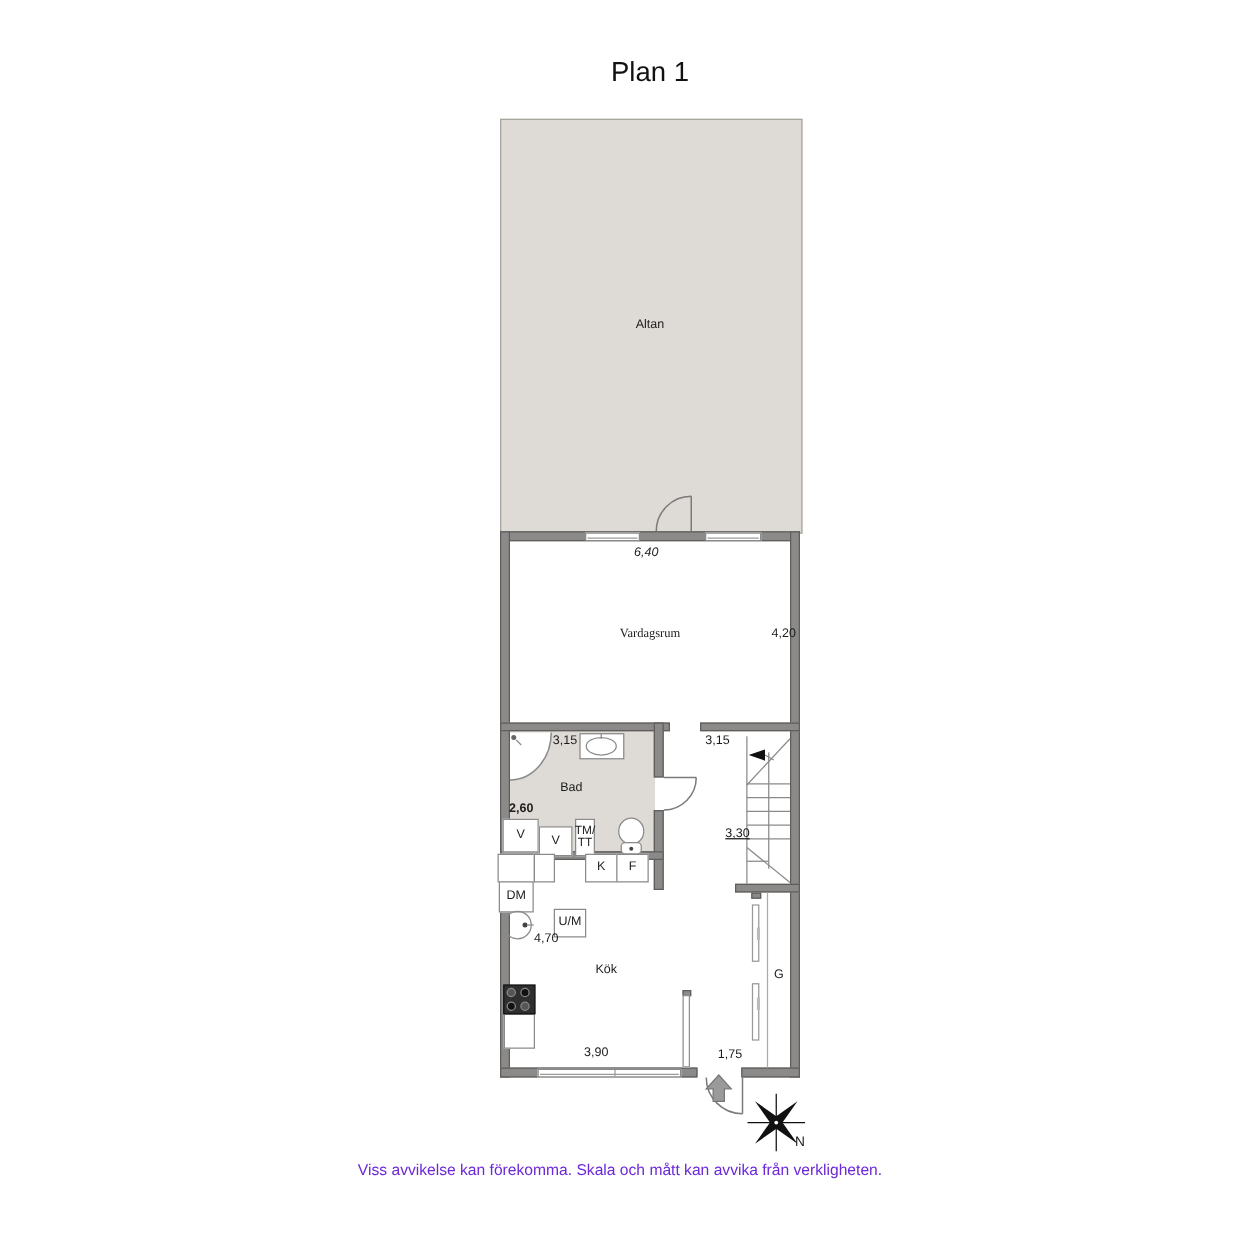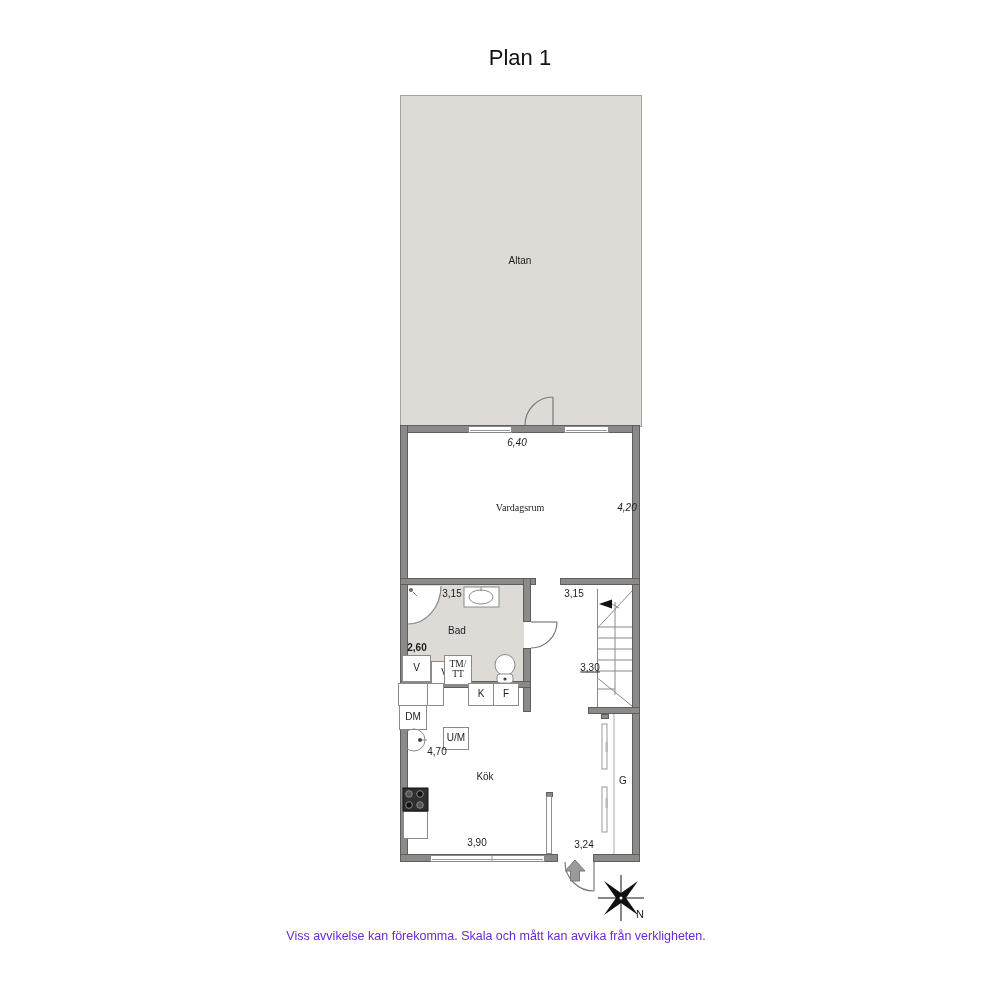--- a/index.html
+++ b/index.html
@@ -63,21 +63,21 @@
   <div class="win" style="left:430px;top:855px;width:115px;height:7px;"></div>
 
   <div class="stub" style="left:546px;top:796px;width:6px;height:58px;"></div>
 
   <div class="fixbox" style="left:402px;top:655px;width:29px;height:27px;">
       <span>V</span>
     </div>
   <div class="fixbox" style="left:431px;top:661px;width:27px;height:24px;">
       <span>V</span>
     </div>
-  <div class="fixbox" style="left:444px;top:655px;width:28px;height:30px;font-size:9.5px;font-family:Liberation Serif, serif;">
+  <div class="fixbox" style="left:460px;top:655px;width:16px;height:30px;font-size:9.5px;">
     <span><span>TM/</span><br><span>TT</span></span>
   </div>
 
   <div class="fixbox" style="left:398px;top:683px;width:30px;height:23px;"></div>
   <div class="fixbox" style="left:427px;top:683px;width:17px;height:23px;"></div>
   <div class="fixbox" style="left:443px;top:683px;width:26px;height:23px;margin-top:44px;">
       <span>U/M</span>
     </div>
   <div class="fixbox" style="left:468px;top:683px;width:26px;height:23px;">
       <span>K</span>
@@ -170,28 +170,28 @@
       <line x1="598" y1="898" x2="644" y2="898" stroke="#111"></line>
       <line x1="621" y1="875" x2="621" y2="921" stroke="#111"></line>
       <polygon points="638,881 626,898 638,915 621,903 604,915 616,898 604,881 621,893" fill="#111" stroke="none"></polygon>
       <circle cx="621" cy="898" r="1.5" fill="#fff"></circle>
     </g>
   </svg>
 
   <div class="lbl" style="left:520px;top:260px;">Altan</div>
   <div class="lbl" style="left:517px;top:442px;font-style:italic;">6,40</div>
   <div class="lbl" style="left:520px;top:507px;font-family:Liberation Serif, serif;">Vardagsrum</div>
-  <div class="lbl" style="left:627px;top:507px;font-style:italic;">4,20</div>
+  <div class="lbl" style="left:627px;top:507px;">4,20</div>
   <div class="lbl" style="left:452px;top:593px;">3,15</div>
   <div class="lbl" style="left:457px;top:630px;">Bad</div>
   <div class="lbl" style="left:417px;top:647px;font-weight:bold;">2,60</div>
   <div class="lbl" style="left:574px;top:593px;">3,15</div>
   <div class="lbl" style="left:590px;top:667px;text-decoration:underline;">3,30</div>
   <div class="lbl" style="left:437px;top:751px;">4,70</div>
   <div class="lbl" style="left:477px;top:776px;padding-left:16px;">Kök</div>
   <div class="lbl" style="left:623px;top:780px;">G</div>
   <div class="lbl" style="left:477px;top:842px;">3,90</div>
-  <div class="lbl" style="left:584px;top:844px;">3,24</div>
+  <div class="lbl" style="left:584px;top:844px;">1,75</div>
   <div class="lbl" style="left:640px;top:914px;font-size:11px;">N</div>
 
   <div class="disclaimer">Viss avvikelse kan förekomma. Skala och mått kan avvika från verkligheten.</div>
 
 </div>
 
 </body></html>

